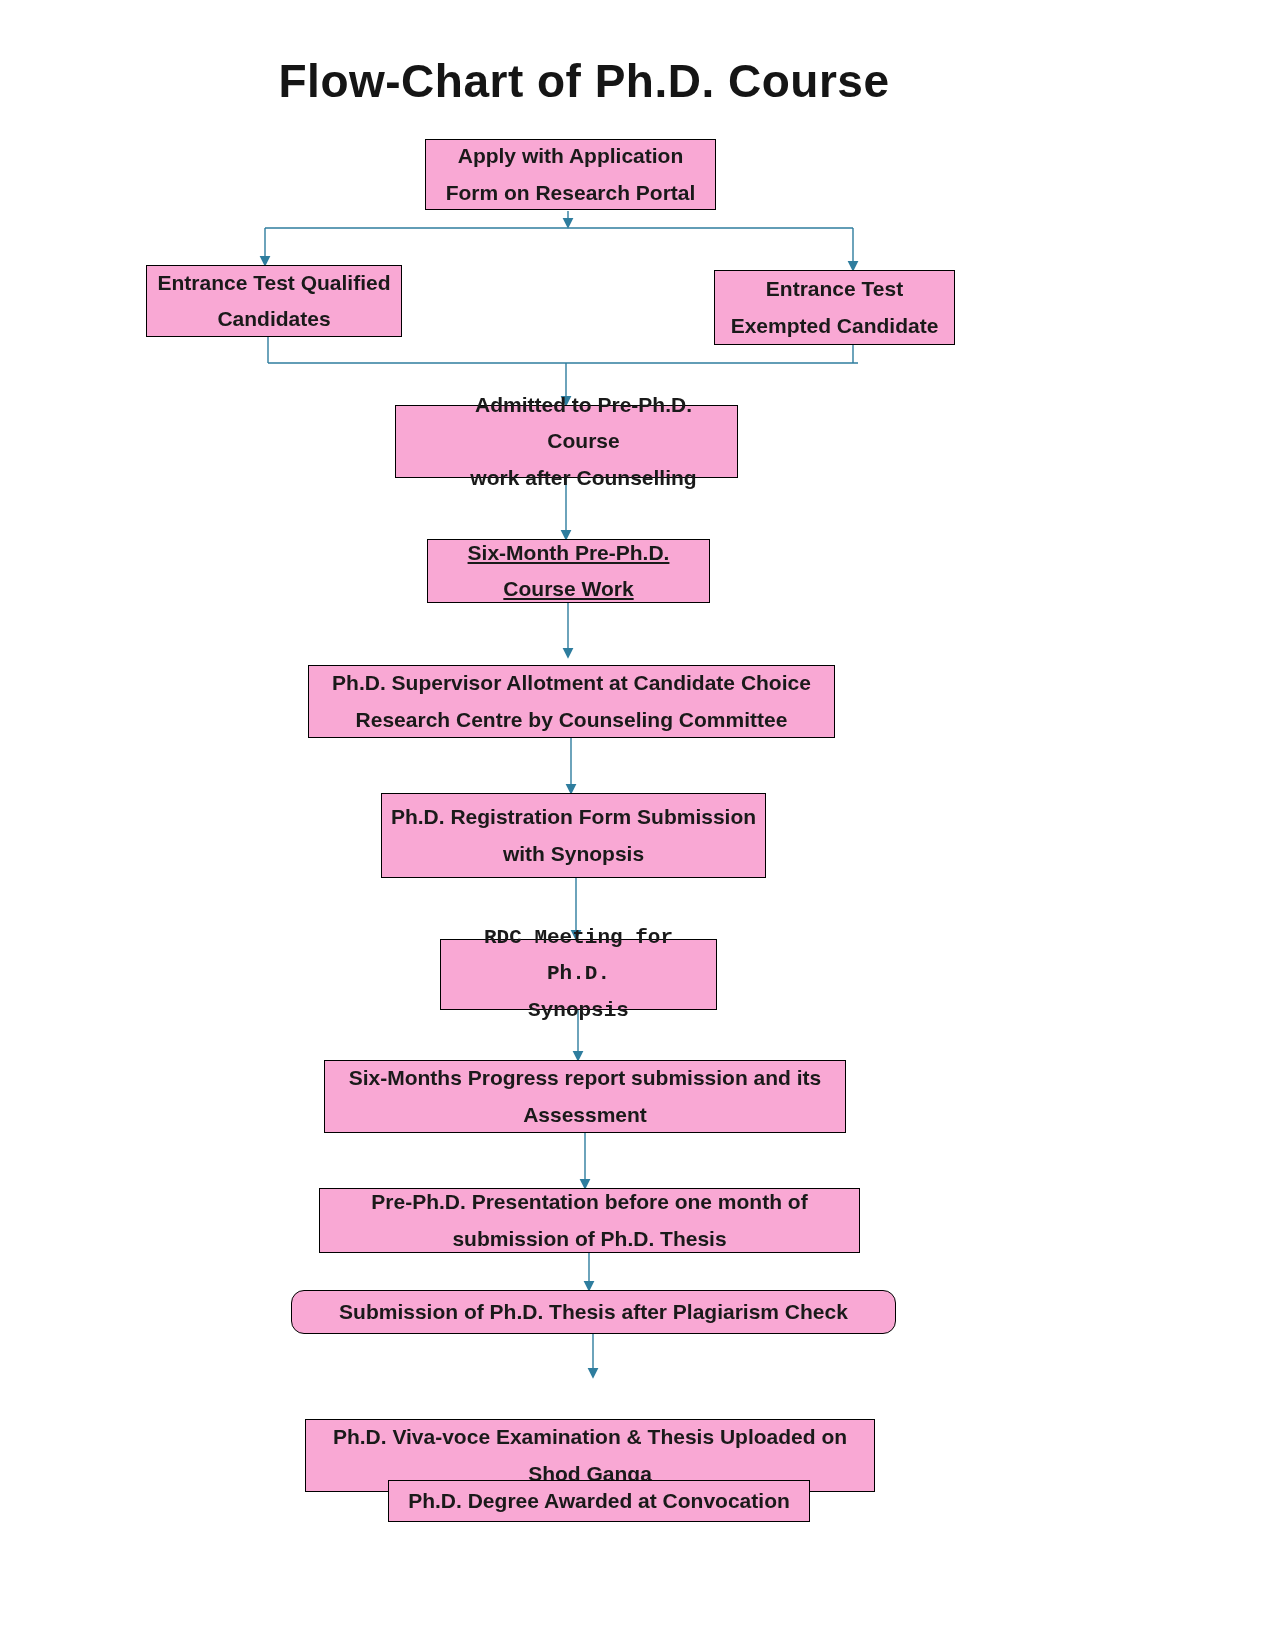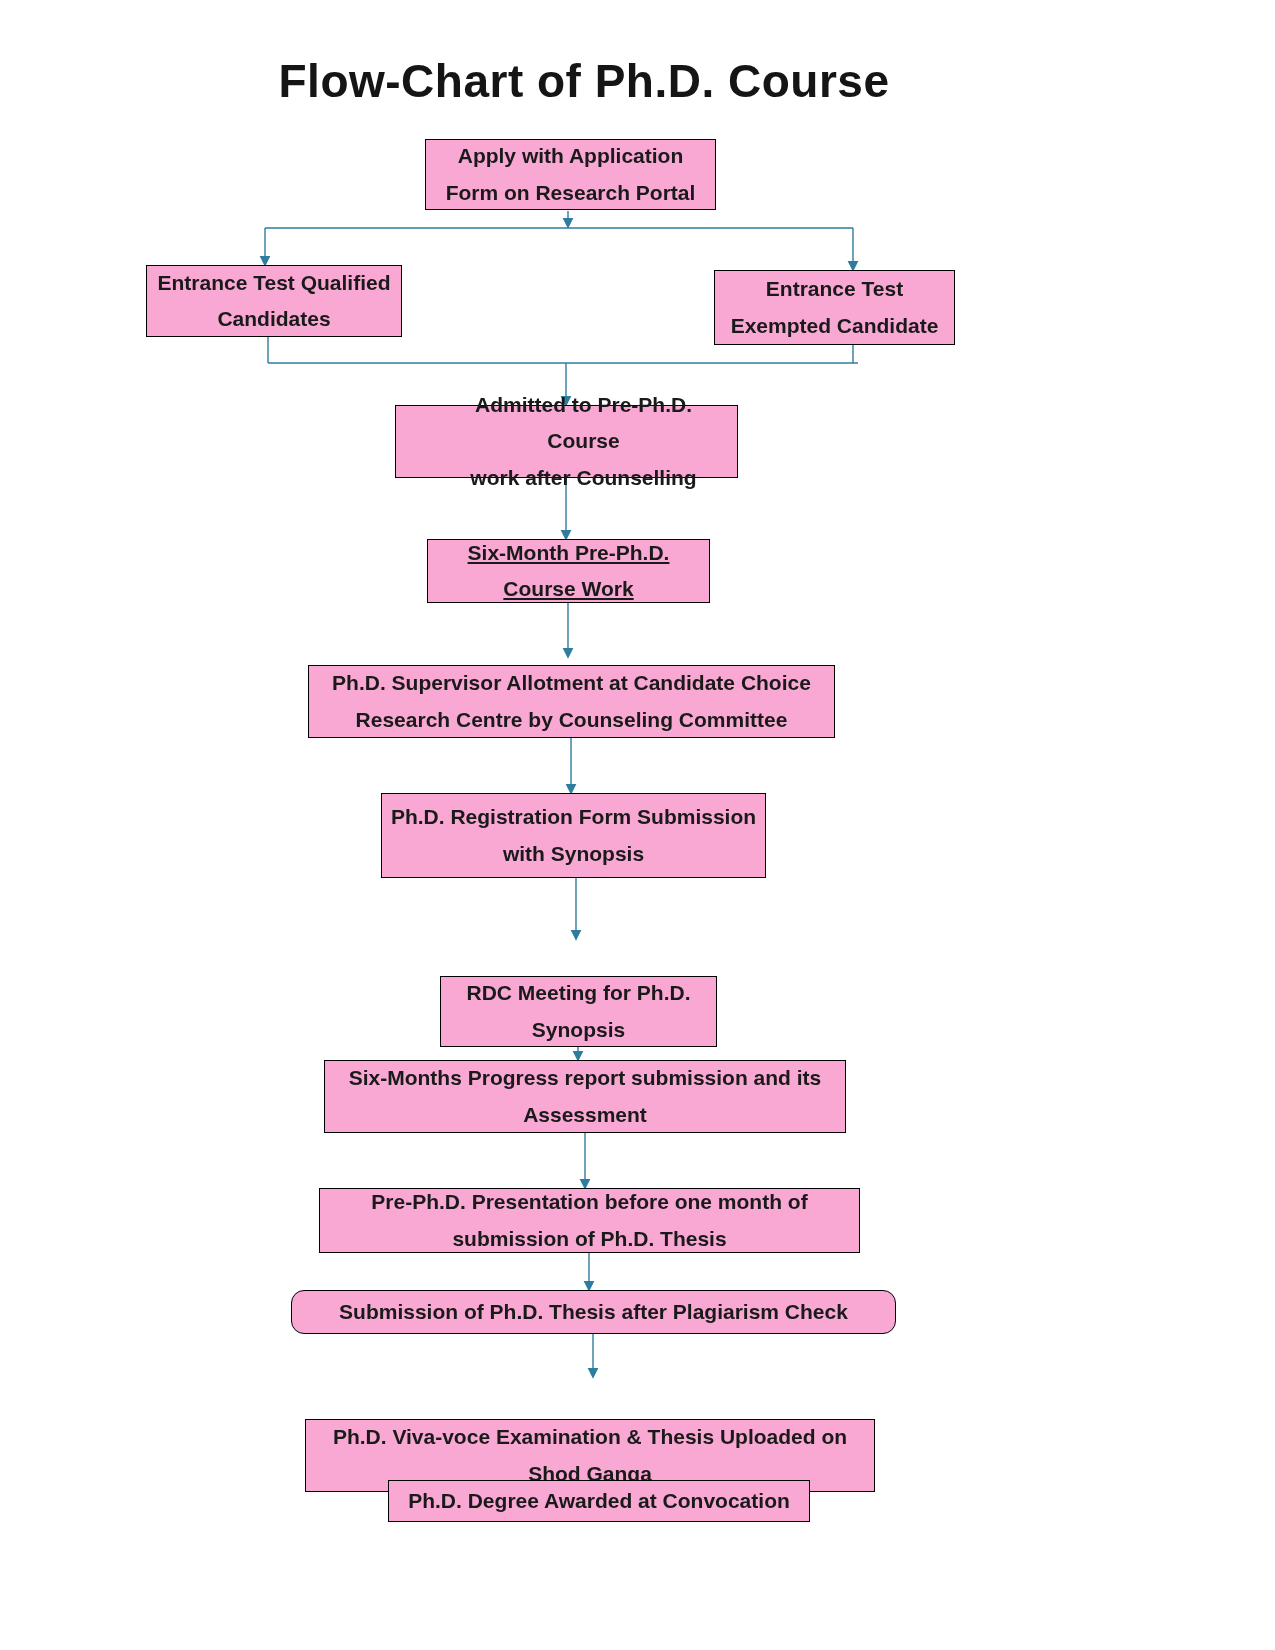--- a/index.html
+++ b/index.html
@@ -104,21 +104,21 @@
 
   <div class="node" style="left:427px; top:539px; width:283px; height:64px;text-decoration:underline;">Six-Month Pre-Ph.D.
 Course Work</div>
 
   <div class="node" style="left:308px; top:657px; width:527px; height:73px;margin-top:8px;">Ph.D. Supervisor Allotment at Candidate Choice
 Research Centre by Counseling Committee</div>
 
   <div class="node" style="left:381px; top:793px; width:385px; height:85px;">Ph.D. Registration Form Submission
 with Synopsis</div>
 
-  <div class="node" style="left:440px; top:976px; width:277px; height:71px;">RDC Meeting for Ph.D.
+  <div class="node" style="left:440px; top:939px; width:277px; height:71px;font-family:Liberation Mono, monospace;">RDC Meeting for Ph.D.
 Synopsis</div>
 
   <div class="node" style="left:324px; top:1060px; width:522px; height:73px;">Six-Months Progress report submission and its
 Assessment</div>
 
   <div class="node" style="left:319px; top:1188px; width:541px; height:65px;">Pre-Ph.D. Presentation before one month of
 submission of Ph.D. Thesis</div>
 
   <div class="node" style="left:291px; top:1290px; width:605px; height:44px;border-radius:13px;">Submission of Ph.D. Thesis after Plagiarism Check</div>
 

